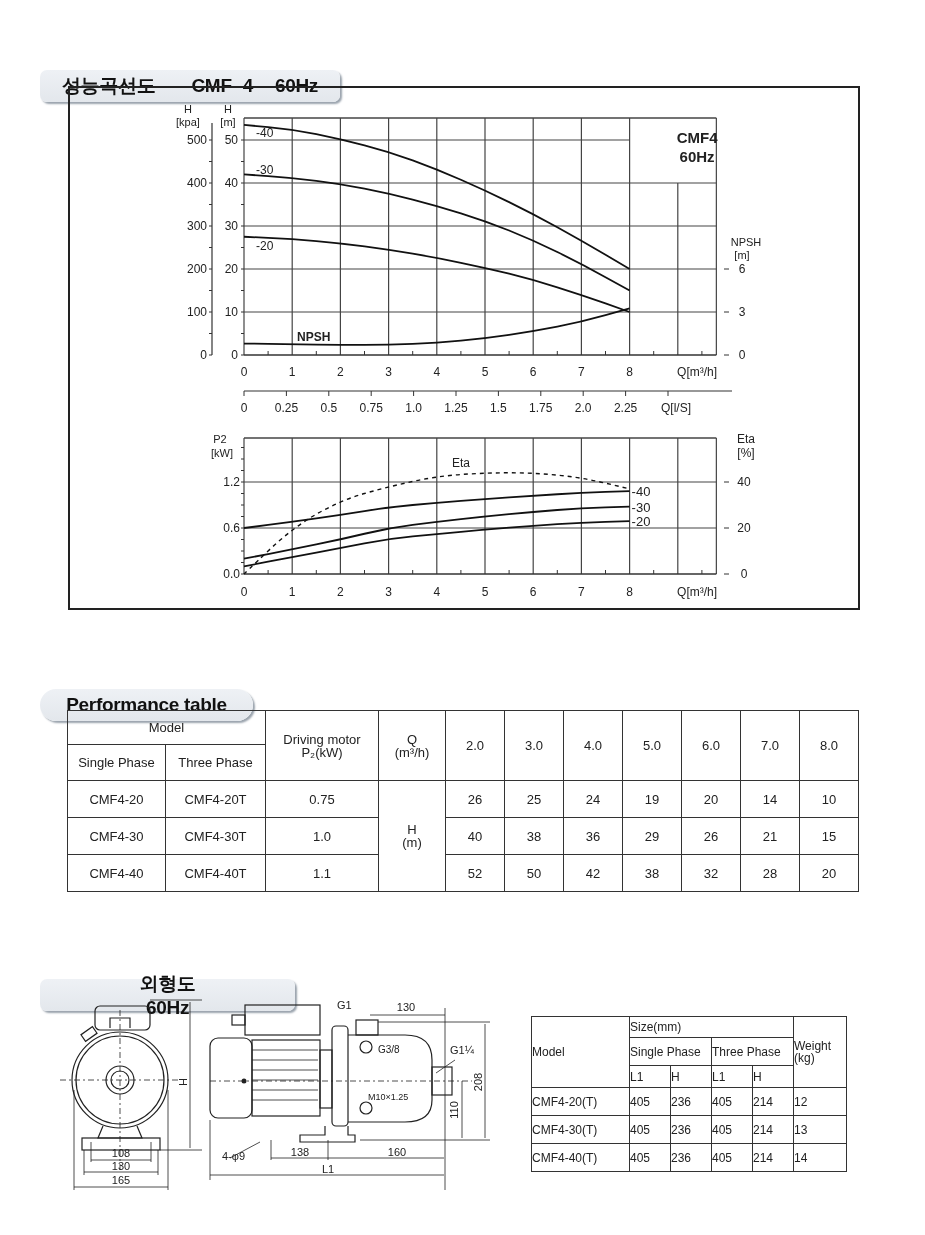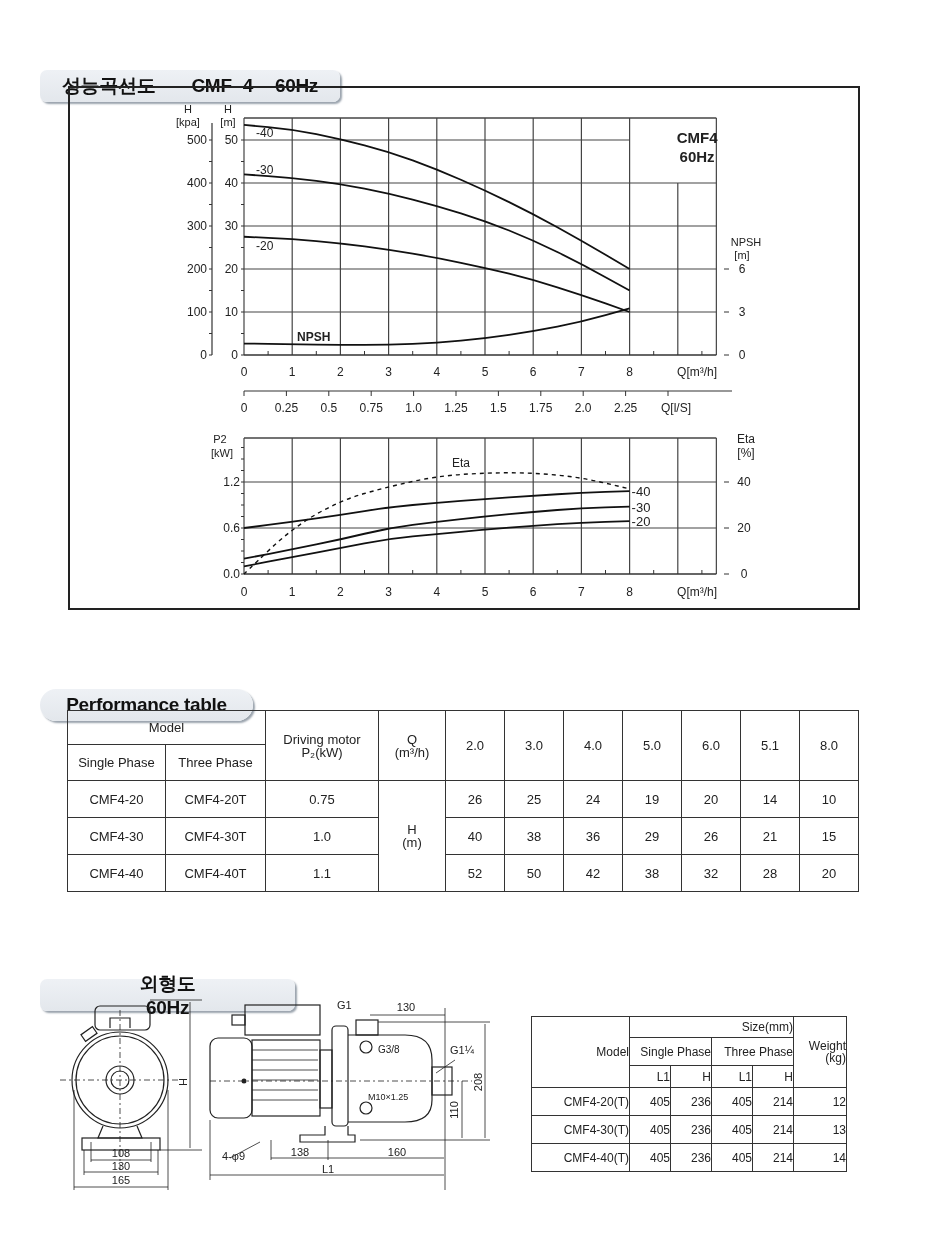--- a/index.html
+++ b/index.html
@@ -18,21 +18,21 @@
   #chart-frame { position: absolute; left: 68px; top: 86px; width: 792px; height: 524px;
     border: 2px solid #222; box-sizing: border-box; }
   #chart-svg { position: absolute; left: 0; top: 0; }
   #chart-svg text { font-family: "Liberation Sans", sans-serif; fill: #222; }
 
   table.perf { position: absolute; left: 67px; top: 710px; border-collapse: collapse;
     font-size: 13px; color: #222; }
   table.perf td { border: 1.3px solid #333; text-align: center; padding: 0; }
   table.dims { position: absolute; left: 531px; top: 1016px; border-collapse: collapse;
     font-size: 12px; color: #222; }
-  table.dims td { border: 1.2px solid #333; text-align: right; padding: 0; }
+  table.dims td { border: 1.2px solid #333; text-align: left; padding: 0; }
 
   #drawings { position: absolute; left: 60px; top: 990px; }
   #drawings text { font-family: "Liberation Sans", sans-serif; fill: #222; }
 </style>
 </head>
 <body>
 
 <div class="section-tab" id="tab-curve">
   <span>성능곡선도</span>
   <span class="tab-gap"></span>
@@ -252,21 +252,21 @@
     </td>
     <td rowspan="2" style="width:66px;line-height:13px">
       <div>Q</div>
       <div>(m³/h)</div>
     </td>
     <td rowspan="2" style="width:58px">2.0</td>
     <td rowspan="2" style="width:58px">3.0</td>
     <td rowspan="2" style="width:58px">4.0</td>
     <td rowspan="2" style="width:58px">5.0</td>
     <td rowspan="2" style="width:58px">6.0</td>
-    <td rowspan="2" style="width:58px">5.1</td>
+    <td rowspan="2" style="width:58px">7.0</td>
     <td rowspan="2" style="width:58px">8.0</td>
   </tr>
   <tr style="height:36px">
     <td style="width:97px">Single Phase</td>
     <td style="width:99px">Three Phase</td>
   </tr>
   <tr style="height:37px">
     <td>CMF4-20</td>
     <td>CMF4-20T</td>
     <td>0.75</td>

